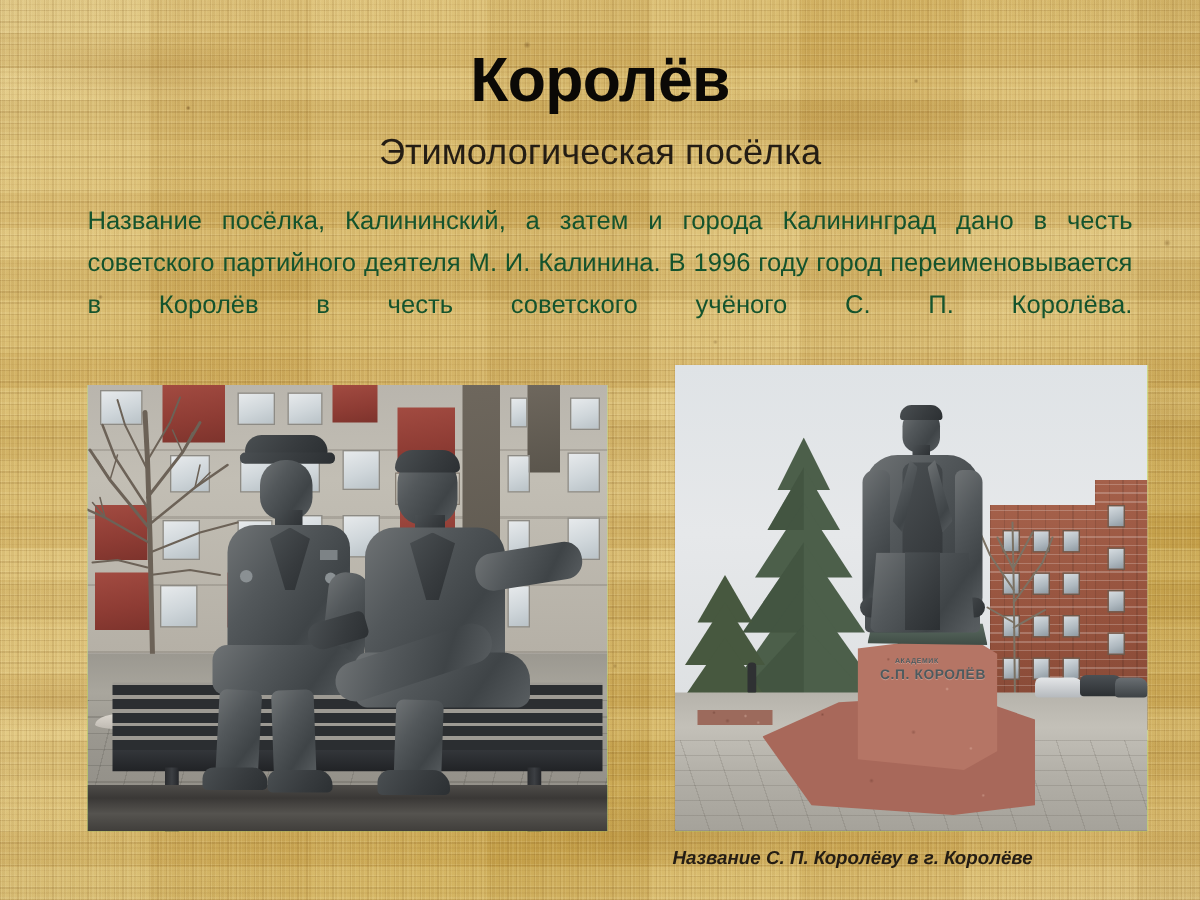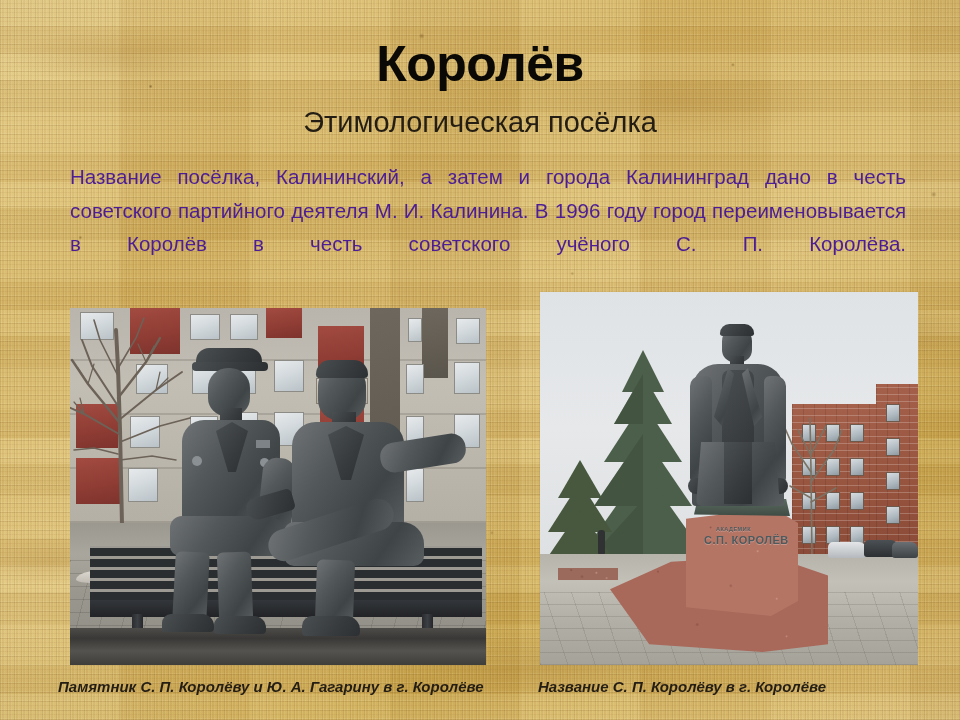--- a/index.html
+++ b/index.html
@@ -109,21 +109,21 @@
     font-weight: normal;
     color: #241d14;
     line-height: 1.1;
   }
   .body-text {
     position: absolute;
     top: 160px;
     left: 70px;
     width: 836px;
     font-size: 20.5px;
-    color: #4c1d95;
+    color: #14532d;
     text-align: justify;
     line-height: 33.5px;
   }
   .body-text::after {
     content: "";
     display: inline-block;
     width: 100%;
   }
 
   
@@ -541,16 +541,15 @@
       <div class="br" style="left:224px; top:84px; width:22px; height:112px; border-radius:6px 10px 10px 8px;"></div>
       <div class="br-dark" style="left:148px; top:186px; width:20px; height:16px; border-radius:8px;"></div>
       <div class="br-dark" style="left:228px; top:186px; width:20px; height:16px; border-radius:8px;"></div>
 
       <div class="br" style="left:156px; top:150px; width:84px; height:64px; border-radius:4px 4px 6px 6px; clip-path:polygon(6% 0,94% 0,100% 100%,0 100%);"></div>
 
       <div class="br-dark" style="left:184px; top:150px; width:28px; height:62px;"></div>
     </div>
   </div>
 
-  <div class="caption caption-left">Памятник С. П. Королёву и Ю. А. Гагарину в г. Королёве</div>
   <div class="caption caption-right">Название С. П. Королёву в г. Королёве</div>
 
 </div>
 
 </body></html>

